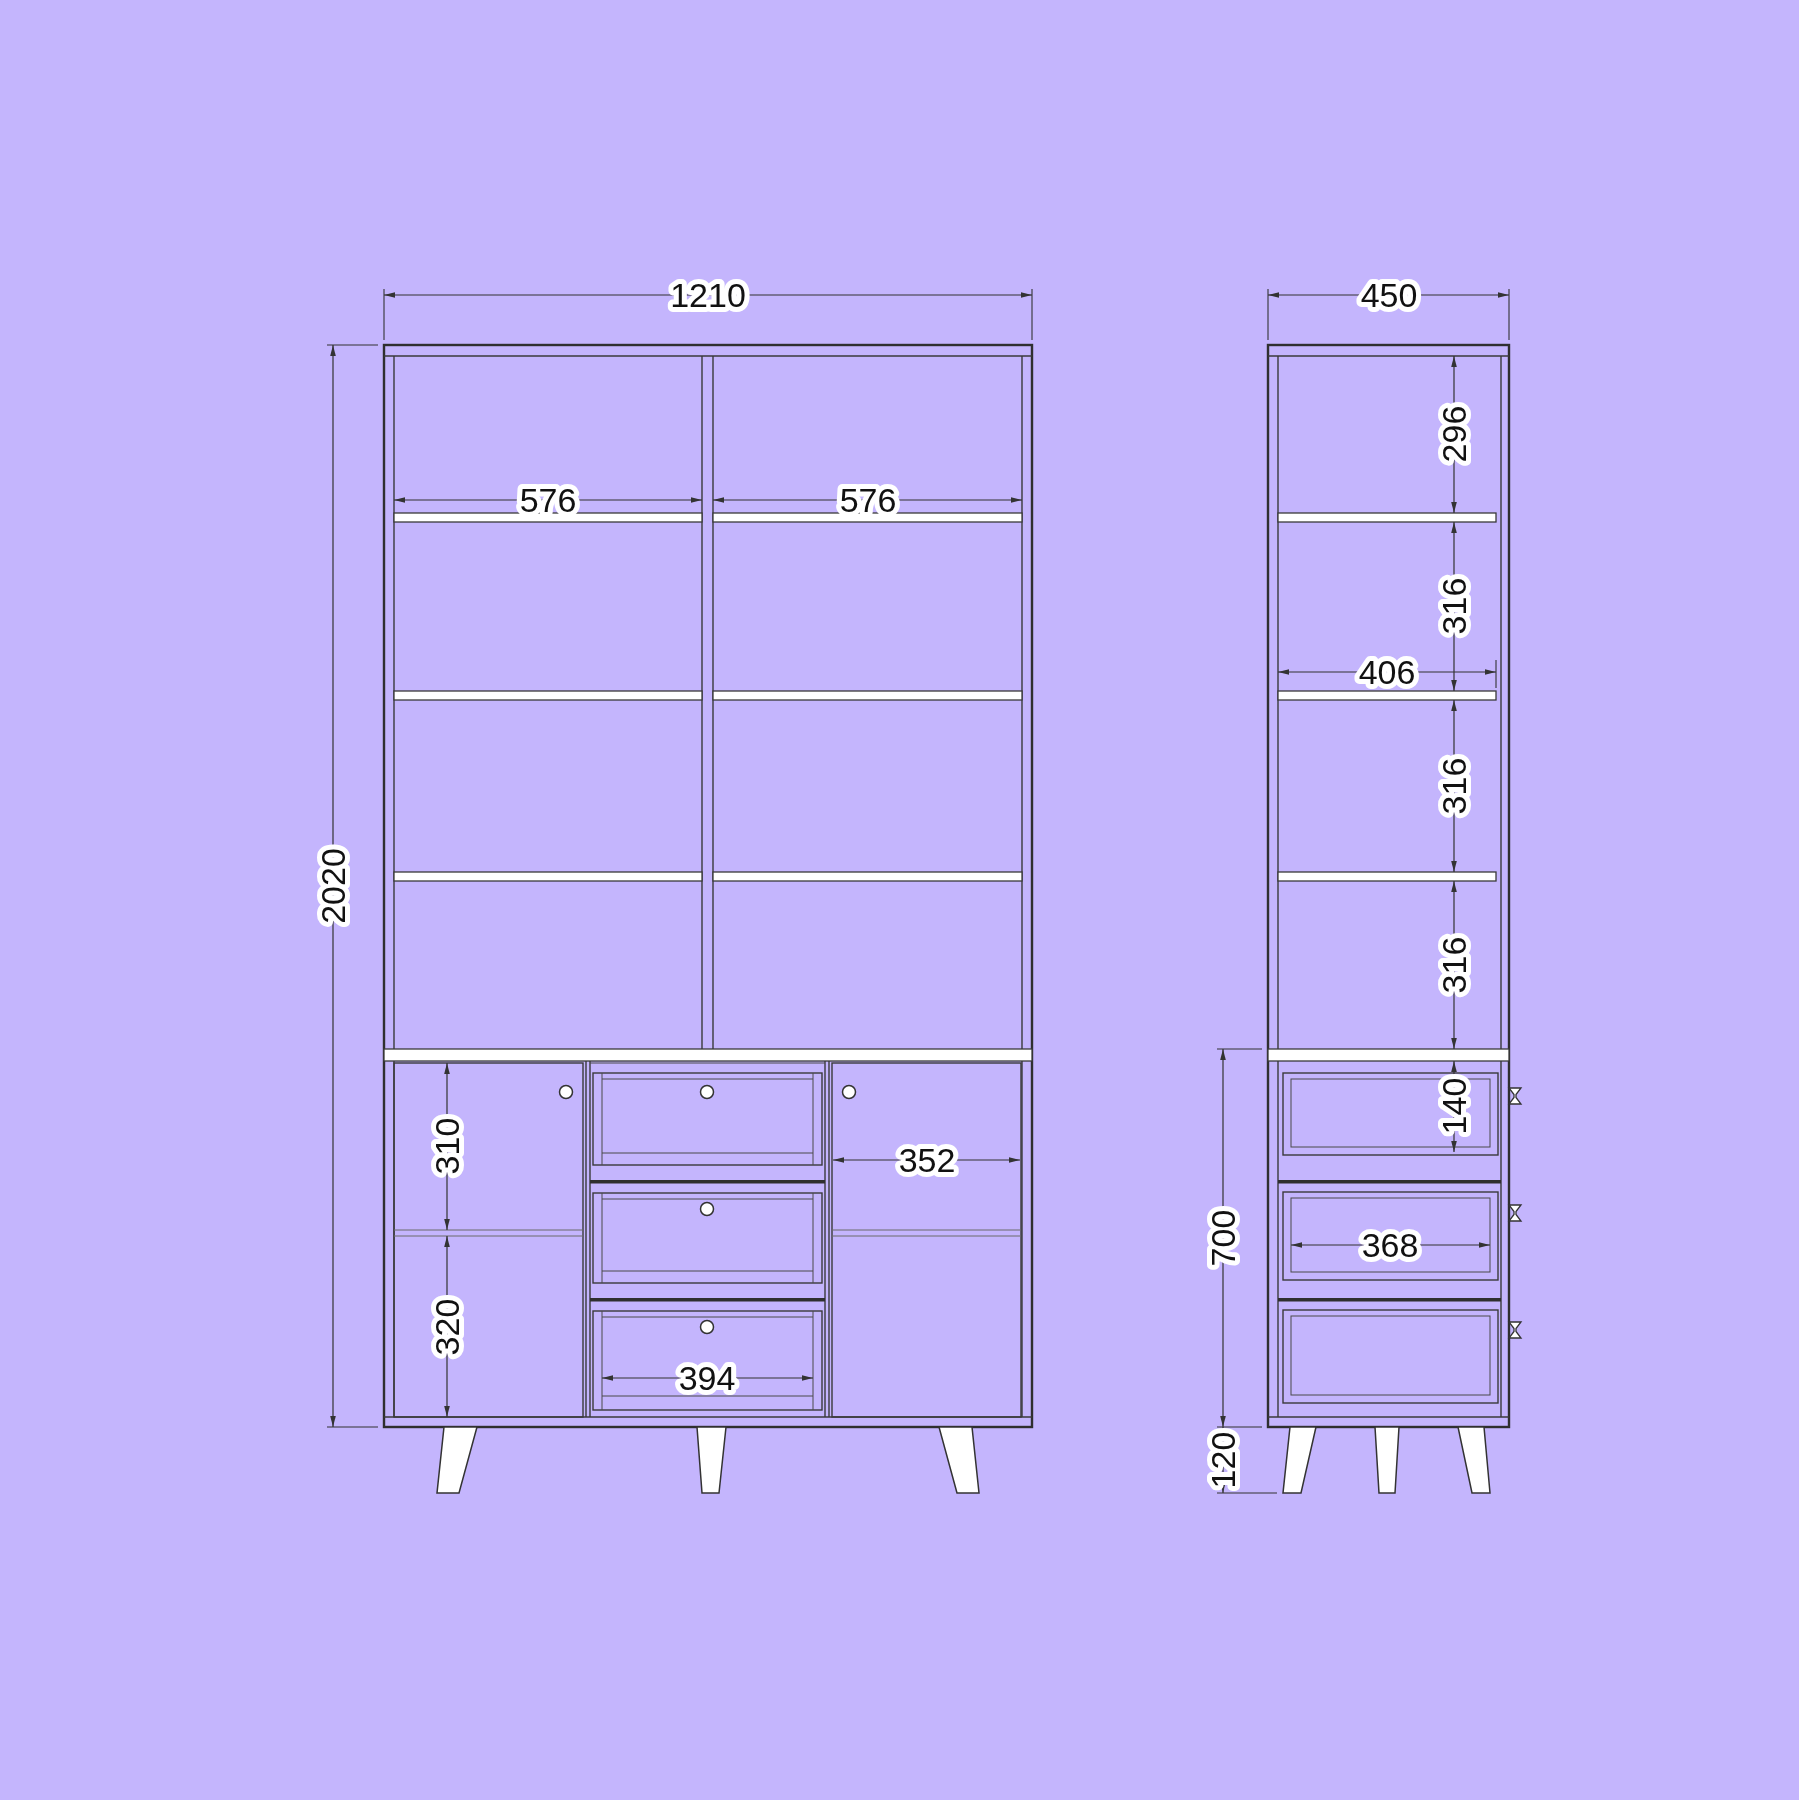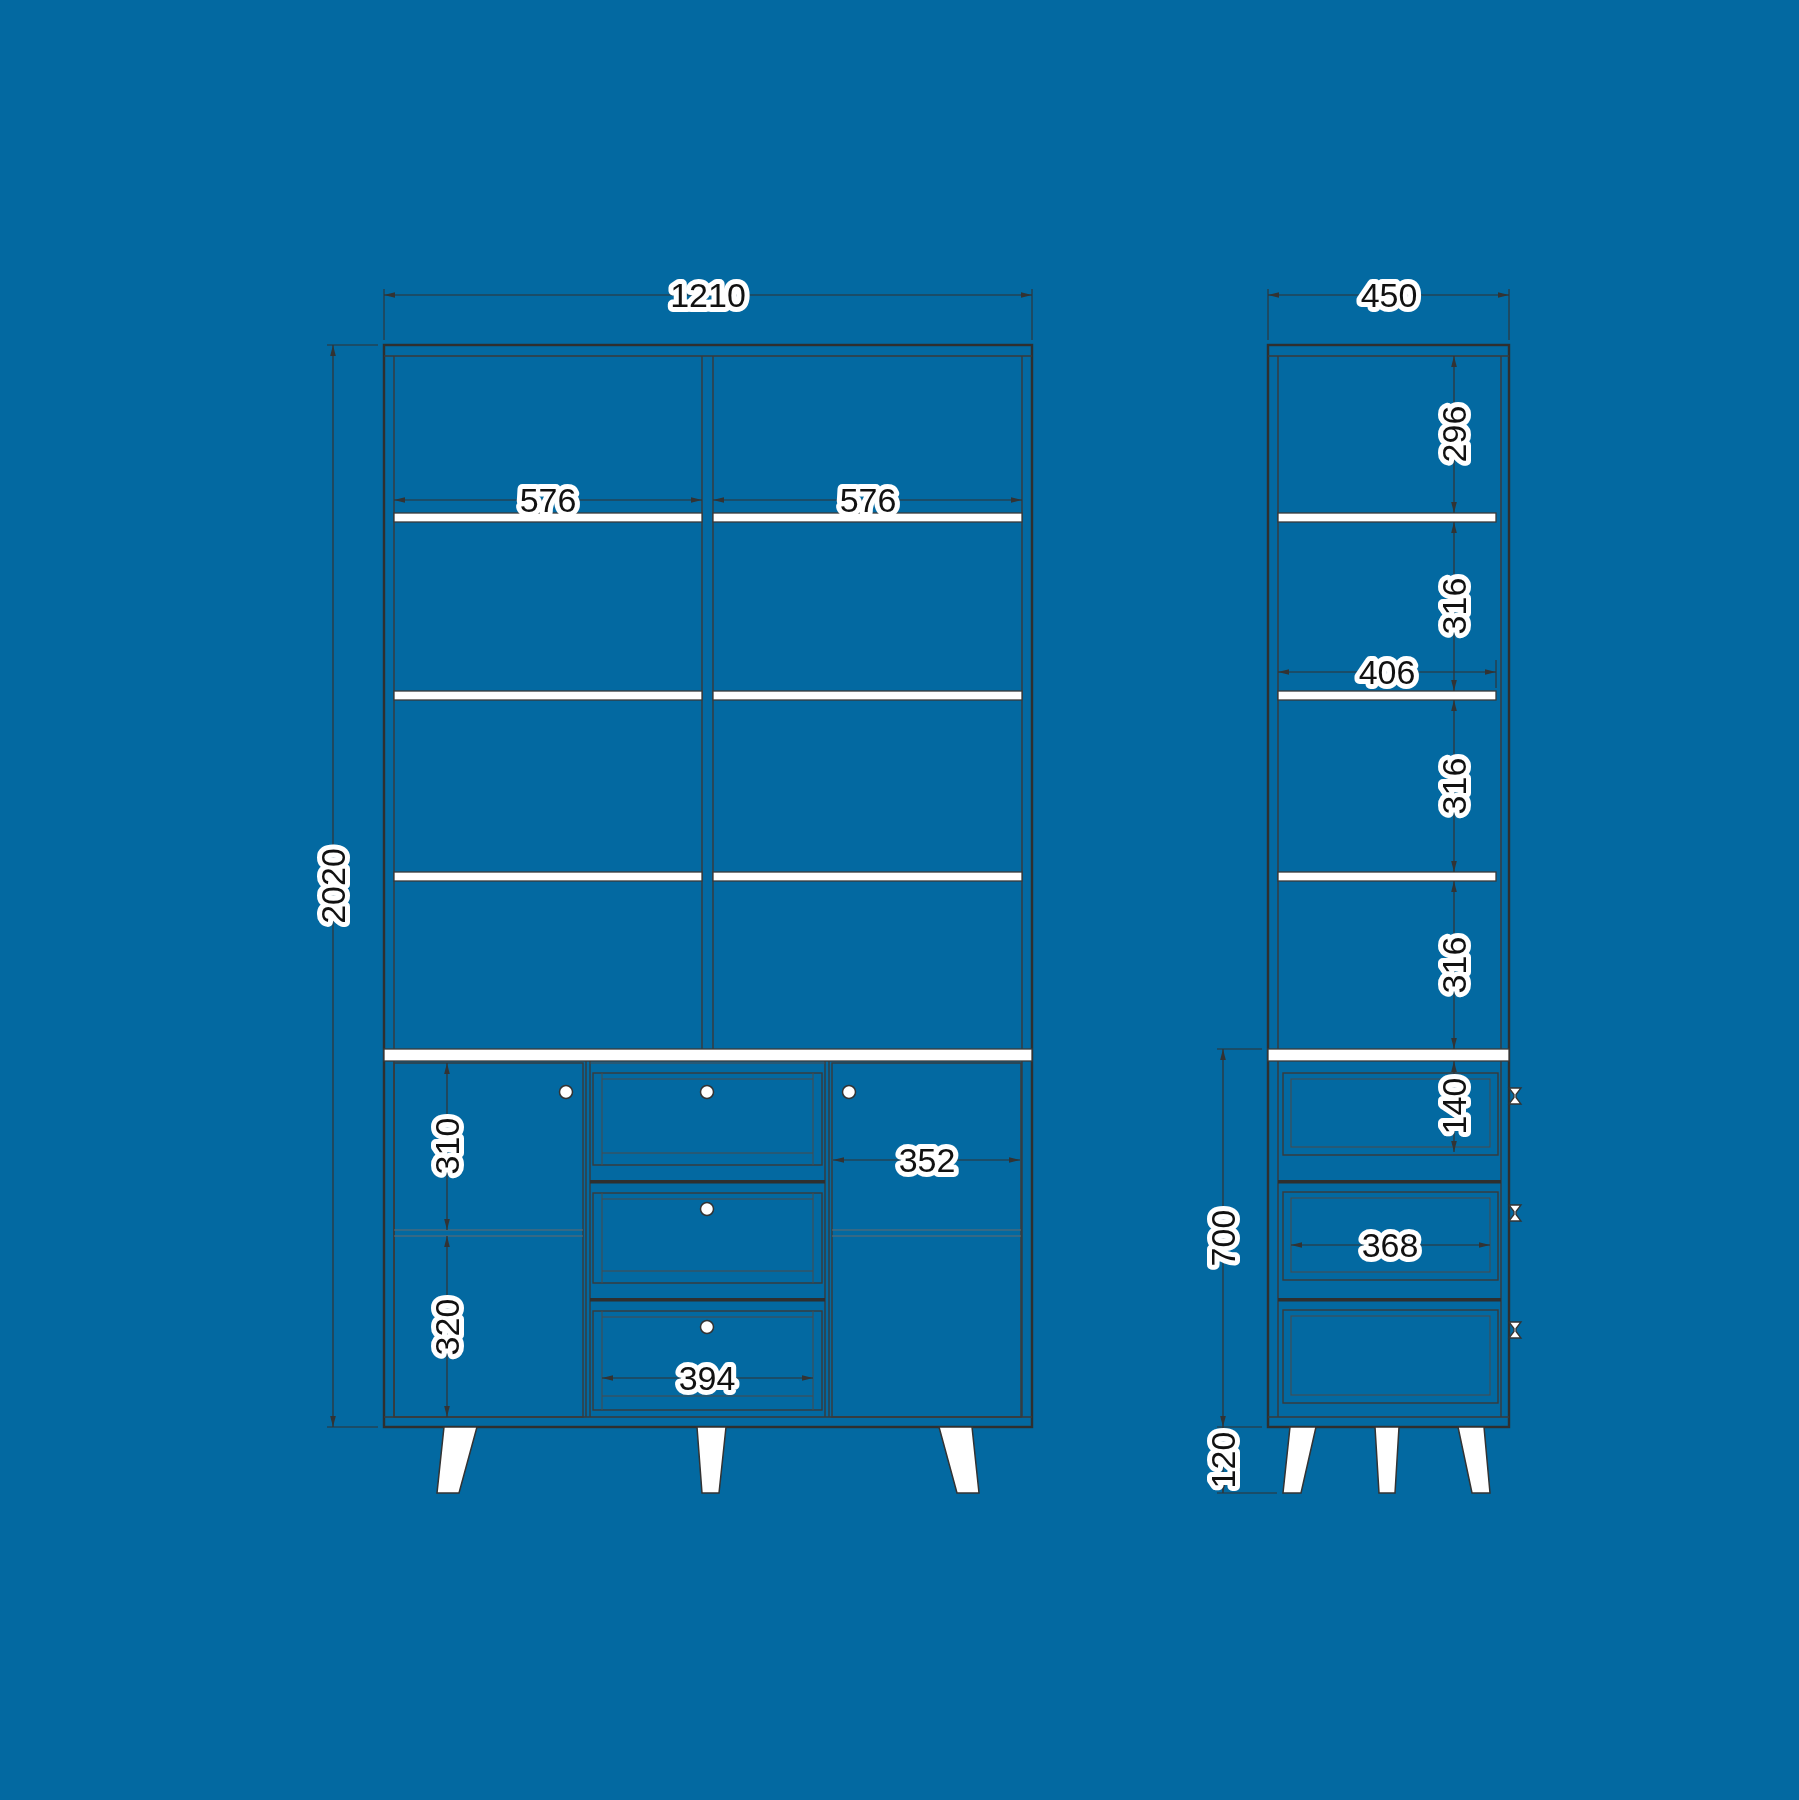--- a/index.html
+++ b/index.html
@@ -1,16 +1,16 @@
 <!DOCTYPE html>
 <html><head>
 <meta charset="utf-8">
 <style>
   html,body{margin:0;padding:0;background:#ffffff;}
-  .stage{position:relative;width:1799px;height:1800px;background:#0369a1;overflow:hidden;}
+  .stage{position:relative;width:1799px;height:1800px;background:#c4b5fd;overflow:hidden;}
   svg{display:block;}
   
   .outline{fill:none;stroke:#2f2f2f;stroke-width:2.4;}
   .panel{fill:none;stroke:#3a3a3a;stroke-width:1.4;}
   .thin{fill:none;stroke:#4a4a4a;stroke-width:1;}
   .faint{fill:none;stroke:#6a6a6a;stroke-width:1;}
   .band{fill:#ffffff;stroke:#3a3a3a;stroke-width:1.3;}
   .sep{fill:#2f2f2f;stroke:none;}
   .leg{fill:#ffffff;stroke:#333;stroke-width:1.5;}
   .knob{fill:#ffffff;stroke:#333;stroke-width:1.5;}

